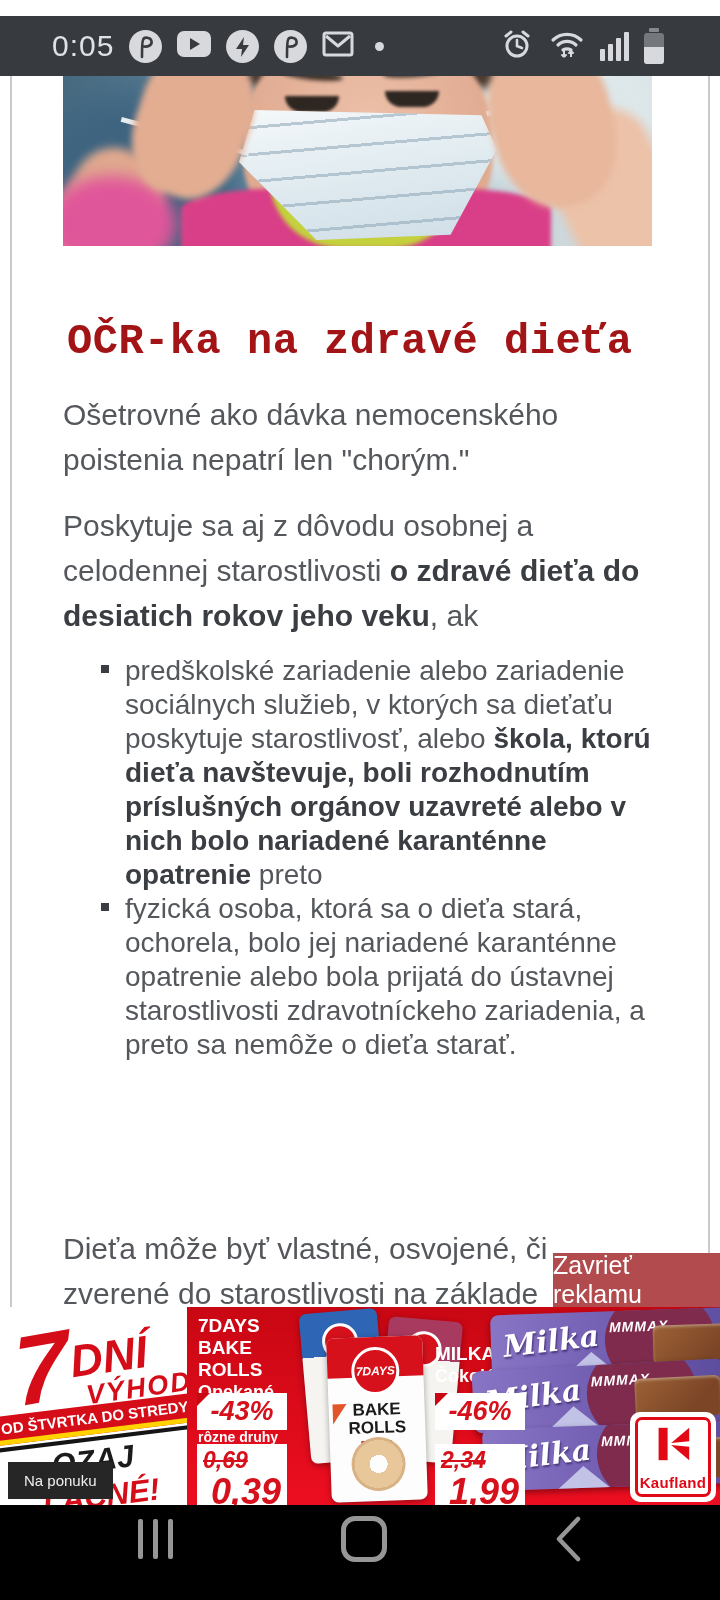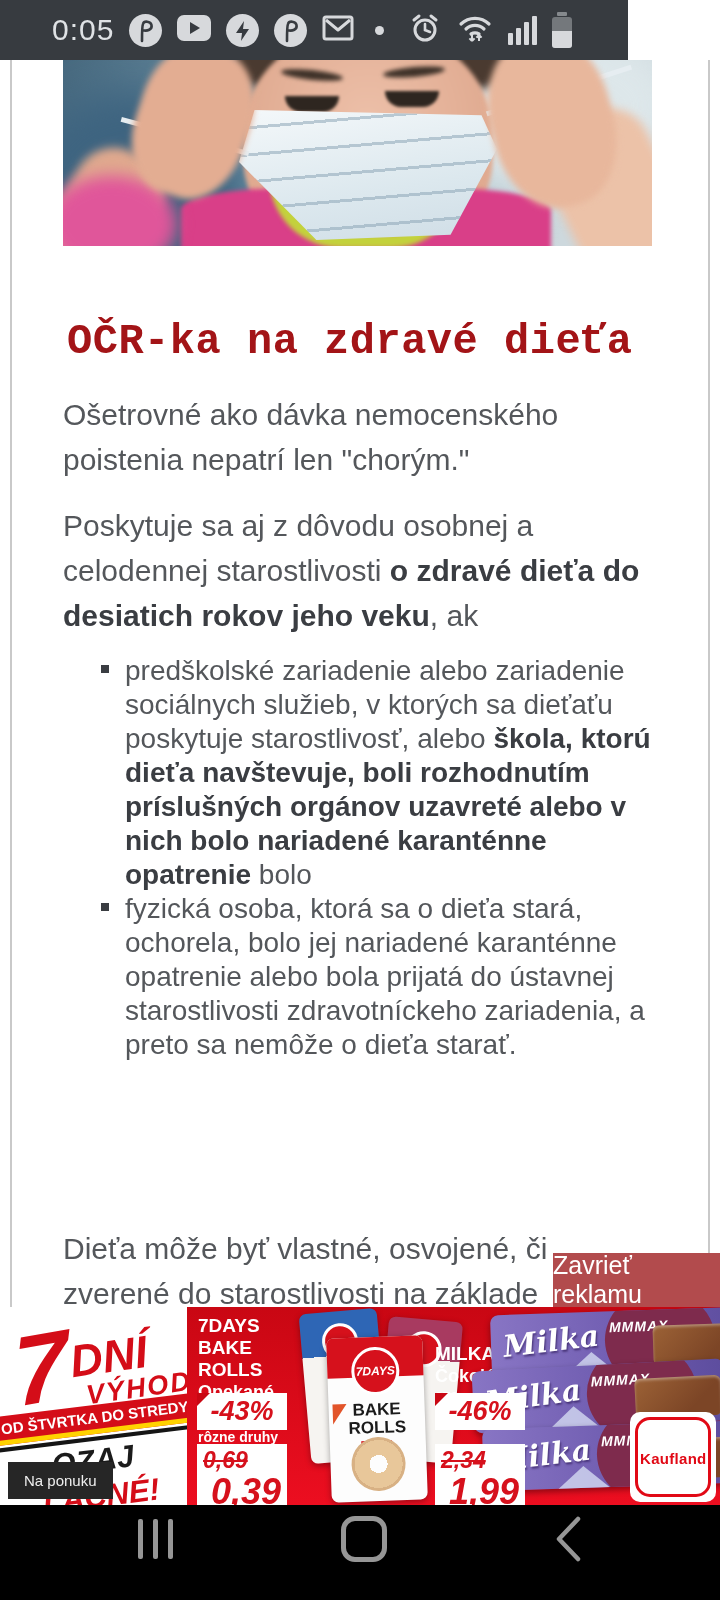--- a/index.html
+++ b/index.html
@@ -1,21 +1,21 @@
 <!DOCTYPE html>
 <html><head>
 <meta charset="utf-8">
 <style>
   html,body{margin:0;padding:0;background:#111;}
   *{box-sizing:border-box;}
   .screen{position:relative;width:720px;height:1600px;background:#fff;overflow:hidden;
           font-family:"Liberation Sans",sans-serif;}
 
   
-  .status-bar{position:absolute;top:0;left:0;width:628px;height:60px;background:#373b40;z-index:30;}
+  .status-bar{position:absolute;top:16px;left:0;width:720px;height:60px;background:#373b40;z-index:30;}
   .sb-left{position:absolute;left:52px;top:0;height:60px;display:flex;align-items:center;gap:15px;}
   .sb-time{color:#dfe2e5;font-size:30px;letter-spacing:1px;}
   .sb-right{position:absolute;right:56px;top:0;height:60px;display:flex;align-items:center;gap:15px;}
   .ic-circle{width:33px;height:33px;border-radius:50%;background:#d7d9dc;display:flex;align-items:center;justify-content:center;}
   .sb-dot{width:9px;height:9px;border-radius:50%;background:#d7d9dc;margin-left:6px;}
   .sig-bars{display:flex;align-items:flex-end;gap:3px;height:30px;}
   .sig-bars i{display:block;width:5px;background:#d7d9dc;border-radius:1px;}
   .battery{display:flex;flex-direction:column;align-items:center;}
   .bat-cap{width:10px;height:4px;background:#85898d;border-radius:1px;margin-bottom:1px;}
   .bat-body{width:20px;height:31px;background:#74787c;border-radius:3px;overflow:hidden;position:relative;}
@@ -130,21 +130,21 @@
             font-size:30px;transform:rotate(-5deg);text-shadow:1px 2px 2px rgba(40,20,80,.6);}
   .m-max{position:absolute;right:74px;top:8px;color:#fff;font-size:14px;font-weight:800;font-style:italic;letter-spacing:1px;}
   .m-circ{position:absolute;right:28px;top:-20px;width:110px;height:100px;border-radius:50%;background:#7e2b4d;}
   .m-choc{position:absolute;right:4px;top:16px;width:86px;height:40px;border-radius:6px;
           background:linear-gradient(135deg,#9c6236,#7c4526 70%);box-shadow:inset 0 2px 3px rgba(255,255,255,.35);}
   .m-mount{position:absolute;left:70px;bottom:-4px;width:0;height:0;border-left:30px solid transparent;border-right:30px solid transparent;
            border-bottom:26px solid #cfd4ef;opacity:.85;}
 
   
   .kaufland{position:absolute;right:4px;bottom:3px;width:86px;height:90px;background:#fff;border-radius:10px;padding:5px;}
-  .kl-inner{width:100%;height:100%;border:3px solid #e10915;border-radius:15px;display:flex;flex-direction:row;
+  .kl-inner{width:100%;height:100%;border:3px solid #e10915;border-radius:7px;display:flex;flex-direction:column;
             align-items:center;justify-content:space-between;padding:5px 2px 3px;}
   .kl-name{color:#e10915;font-weight:800;font-size:15px;letter-spacing:.3px;}
 
   
   .nav-bar{position:absolute;left:0;top:1505px;width:720px;height:95px;background:#000;z-index:30;
            display:flex;align-items:center;justify-content:space-between;padding:0 138px 28px;}
   .nav-recents{display:flex;gap:10px;cursor:pointer;}
   .nav-recents i{display:block;width:5px;height:40px;background:#969696;border-radius:2px;}
   .nav-home{width:46px;height:46px;border:5px solid #969696;border-radius:14px;cursor:pointer;}
   .nav-back{cursor:pointer;display:flex;}
@@ -249,21 +249,21 @@
 
   <p class="para p-intro" style="margin:0;">Ošetrovné ako dávka nemocenského poistenia nepatrí len "chorým."</p>
 
   <p class="para p-cond" style="margin:0;">
     <span>Poskytuje sa aj z dôvodu osobnej a celodennej starostlivosti </span><span class="b">o zdravé dieťa do desiatich rokov jeho veku</span><span>, ak</span>
   </p>
 
   <div class="bullet-list">
     <div class="bullet">
       <span class="bullet-marker"></span>
-      <span>predškolské zariadenie alebo zariadenie sociálnych služieb, v ktorých sa dieťaťu poskytuje starostlivosť, alebo </span><span class="b">škola, ktorú dieťa navštevuje, boli rozhodnutím príslušných orgánov uzavreté alebo v nich bolo nariadené karanténne opatrenie</span><span> bolo</span>
+      <span>predškolské zariadenie alebo zariadenie sociálnych služieb, v ktorých sa dieťaťu poskytuje starostlivosť, alebo </span><span class="b">škola, ktorú dieťa navštevuje, boli rozhodnutím príslušných orgánov uzavreté alebo v nich bolo nariadené karanténne opatrenie</span><span> preto</span>
     </div>
     <div class="bullet">
       <span class="bullet-marker"></span>
       <span>fyzická osoba, ktorá sa o dieťa stará, ochorela, bolo jej nariadené karanténne opatrenie alebo bola prijatá do ústavnej starostlivosti zdravotníckeho zariadenia, a preto sa nemôže o dieťa starať.</span><span class="b"></span><span></span>
     </div>
   </div>
 
   <p class="para p-outro" style="margin:0;">
     <span>Dieťa môže byť vlastné, osvojené, či</span>
     <span>zverené do starostlivosti na základe</span>

